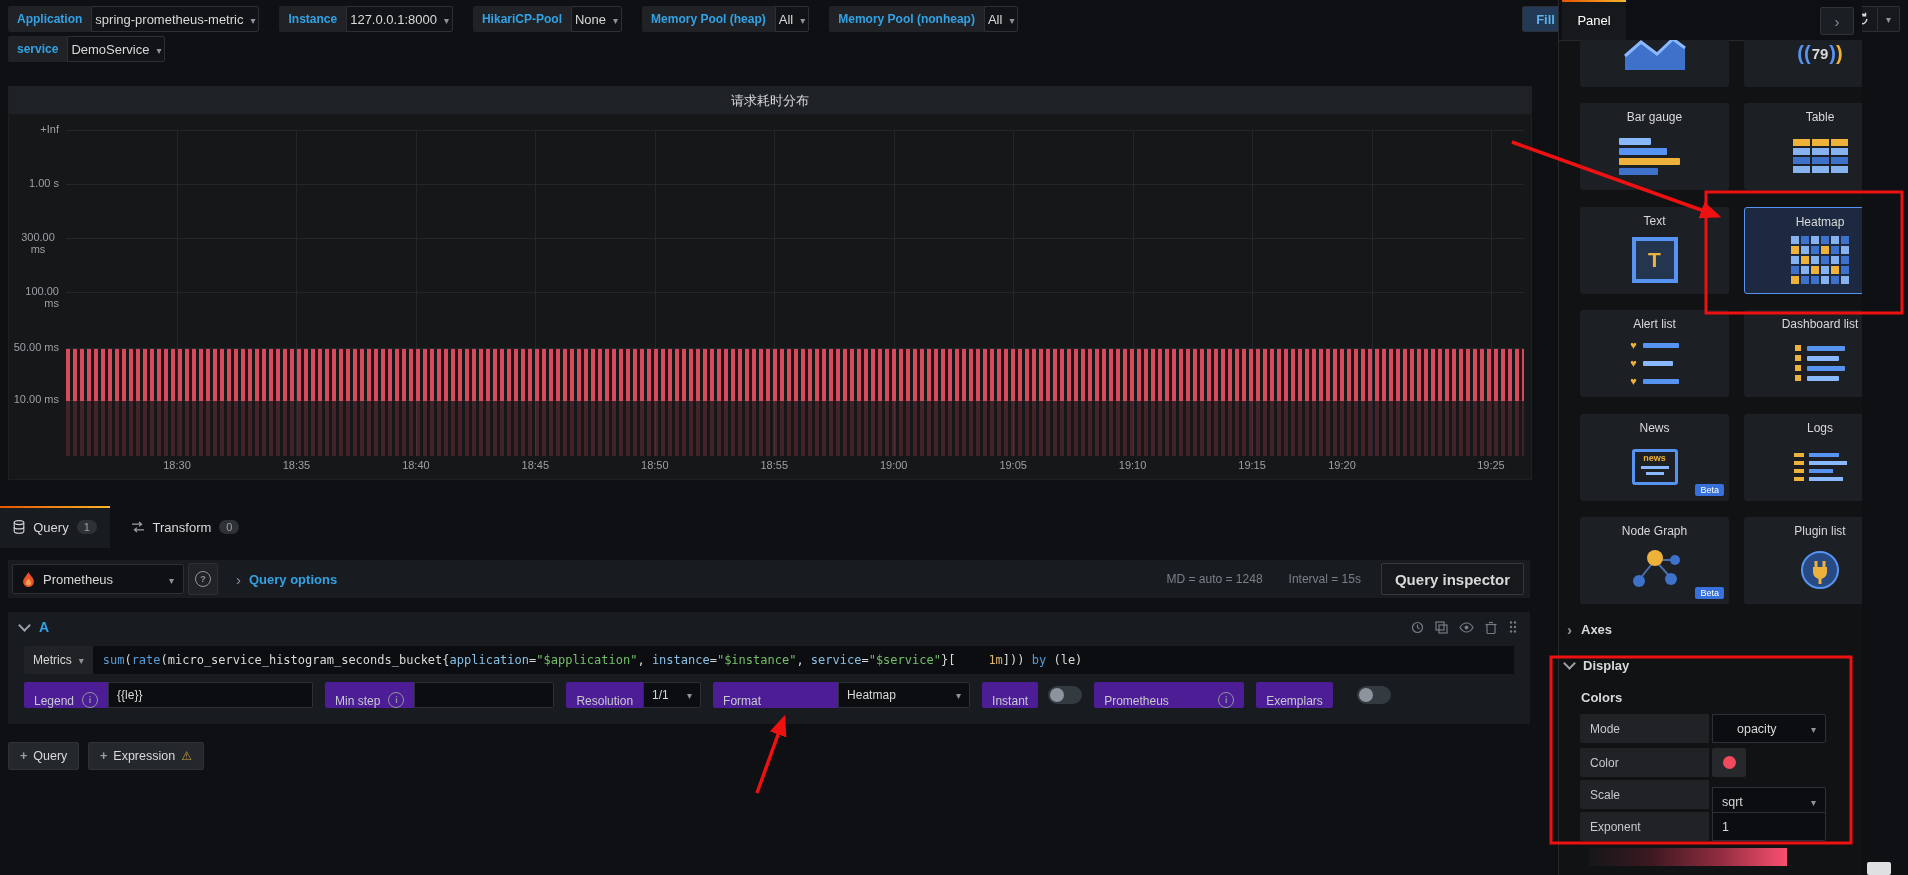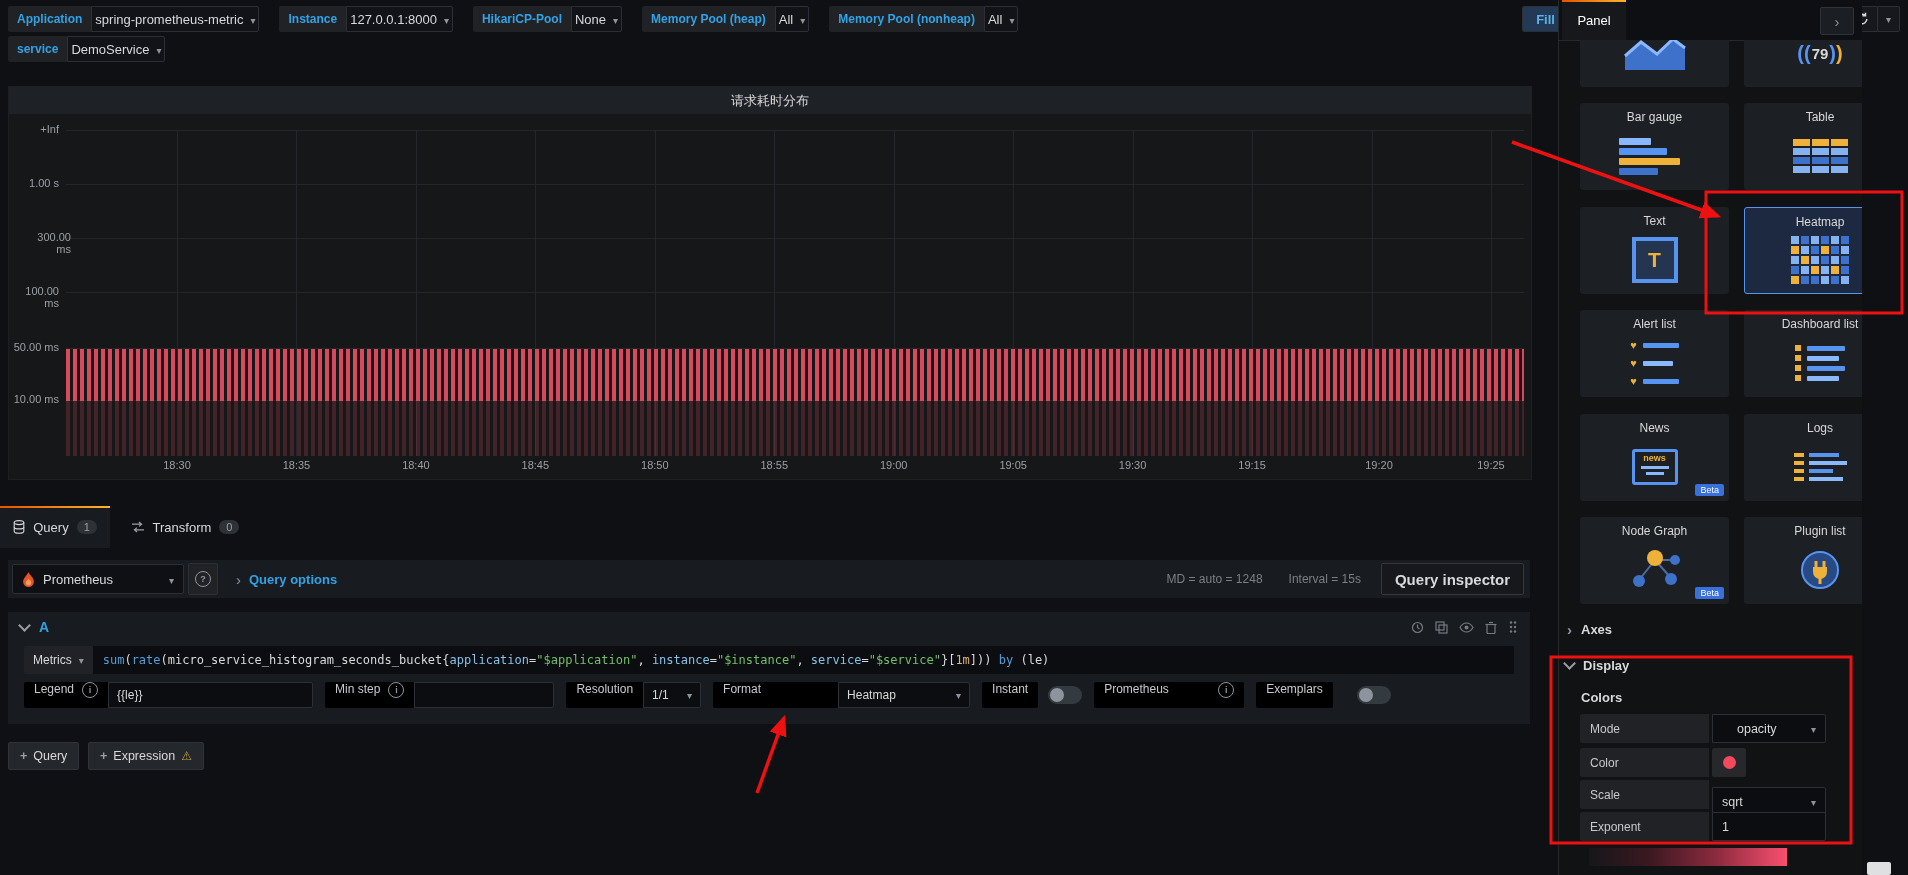--- a/index.html
+++ b/index.html
@@ -58,24 +58,24 @@
   .qcard{position:absolute;left:8px;top:612px;width:1522px;height:112px;background:#181b1f;}
   .qhead{position:absolute;left:0;top:0;right:0;height:30px;display:flex;align-items:center;gap:10px;padding:0 12px;}
   .chev-d{width:7px;height:7px;border-right:2px solid #9aa0a6;border-bottom:2px solid #9aa0a6;
           transform:rotate(45deg);display:inline-block;margin-top:-4px;}
   .refid{color:#33a2e5;font-size:14px;font-weight:bold;}
   .qicons{margin-left:auto;display:flex;gap:11px;align-items:center;}
   .qmet{position:absolute;left:16px;right:16px;top:34px;height:28px;display:flex;}
   .metbtn{background:#202226;height:28px;display:flex;align-items:center;gap:7px;padding:0 9px;font-size:12px;border-radius:2px 0 0 2px;}
   .codearea{flex:1;background:#0c0d10;height:28px;line-height:28px;padding:0 10px;overflow:hidden;white-space:nowrap;
             font-family:"DejaVu Sans Mono",monospace;font-size:12px;}
-  .tk-fn{color:#569cd6;}.tk-pn{color:#d8d9da;}.tk-mt{color:#d8d9da;}.tk-lb{color:#87c1e8;}.tk-st{color:#73bf69;}.tk-du{color:#e0b56d;}
+  .tk-fn{color:#569cd6;}.tk-pn{color:#d8d9da;}.tk-mt{color:#d8d9da;}.tk-lb{color:#87c1e8;}.tk-st{color:#73bf69;}.tk-du{color:#e0b56d;margin-left:33px;}
   .qopts{position:absolute;left:16px;right:16px;top:70px;height:26px;display:flex;gap:12px;align-items:center;}
   .grp{display:flex;height:26px;}
-  .flbl{background:#000000;display:flex;align-items:flex-start;gap:8px;padding:0 10px;font-size:12px;color:#c7c9cc;
+  .flbl{background:#4c1d95;display:flex;align-items:flex-end;gap:8px;padding:0 10px;font-size:12px;color:#c7c9cc;
         border-radius:2px 0 0 2px;white-space:nowrap;}
   .finput{background:#0c0d10;border:1px solid #2c3036;box-sizing:border-box;display:flex;align-items:center;
           padding:0 8px;font-size:12px;color:#d8d9da;border-radius:0 2px 2px 0;}
   .fsel{justify-content:space-between;gap:8px;}
   .toggle{width:34px;height:18px;background:#343b40;border-radius:10px;position:relative;align-self:center;}
   .knob{position:absolute;left:2px;top:2px;width:14px;height:14px;border-radius:50%;background:#8e949e;}
   .addbtn{position:absolute;top:742px;height:26px;background:#24272b;border:1px solid #2f3338;border-radius:2px;
           color:#d8d9da;font-size:12.5px;display:flex;gap:6px;align-items:center;padding:0 11px;}
   .plus::before{content:"+";color:#9aa0a6;font-weight:bold;}
   .warn::after{content:"⚠";color:#c9a43f;font-size:12px;}
@@ -226,21 +226,21 @@
   <div class="panel">
     <div class="phead">
       <span>请求耗时分布</span>
     </div>
     <div id="plot" style="position:absolute;inset:27px 0 0 0;">
         <div class="gridh" style="top: 16px;"></div>
         <div class="ylab" style="top: 9px; left: 0px;">+Inf</div>
         <div class="gridh" style="top: 70px;"></div>
         <div class="ylab" style="top: 63px; left: 0px;">1.00 s</div>
         <div class="gridh" style="top: 124px;"></div>
-        <div class="ylab" style="top: 117px; left: 12px;">300.00 ms</div>
+        <div class="ylab" style="top: 117px; left: 4px; text-align: center;">300.00 ms</div>
         <div class="gridh" style="top: 178px;"></div>
         <div class="ylab" style="top: 171px; left: 0px;">100.00 ms</div>
         <div class="gridh" style="top: 234px;"></div>
         <div class="ylab" style="top: 227px; left: 0px;">50.00 ms</div>
         <div class="gridh" style="top: 286px;"></div>
         <div class="ylab" style="top: 279px; left: 0px;">10.00 ms</div>
         <div class="gridv" style="left: 168px; top: 16px; height: 326px;"></div>
         <div class="xlab" style="left: 146px; top: 345px;">18:30</div>
         <div class="gridv" style="left: 287.45px; top: 16px; height: 326px;"></div>
         <div class="xlab" style="left: 265.45px; top: 345px;">18:35</div>
@@ -250,25 +250,25 @@
         <div class="xlab" style="left: 504.35px; top: 345px;">18:45</div>
         <div class="gridv" style="left: 645.8px; top: 16px; height: 326px;"></div>
         <div class="xlab" style="left: 623.8px; top: 345px;">18:50</div>
         <div class="gridv" style="left: 765.25px; top: 16px; height: 326px;"></div>
         <div class="xlab" style="left: 743.25px; top: 345px;">18:55</div>
         <div class="gridv" style="left: 884.7px; top: 16px; height: 326px;"></div>
         <div class="xlab" style="left: 862.7px; top: 345px;">19:00</div>
         <div class="gridv" style="left: 1004.15px; top: 16px; height: 326px;"></div>
         <div class="xlab" style="left: 982.15px; top: 345px;">19:05</div>
         <div class="gridv" style="left: 1123.6px; top: 16px; height: 326px;"></div>
-        <div class="xlab" style="left: 1101.6px; top: 345px;">19:30</div>
+        <div class="xlab" style="left: 1101.6px; top: 345px;">19:10</div>
         <div class="gridv" style="left: 1243.05px; top: 16px; height: 326px;"></div>
         <div class="xlab" style="left: 1221.05px; top: 345px;">19:15</div>
         <div class="gridv" style="left: 1362.5px; top: 16px; height: 326px;"></div>
-        <div class="xlab" style="left: 1348px; top: 345px;">19:20</div>
+        <div class="xlab" style="left: 1311px; top: 345px;">19:20</div>
         <div class="gridv" style="left: 1481.95px; top: 16px; height: 326px;"></div>
         <div class="xlab" style="left: 1459.95px; top: 345px;">19:25</div>
         <div class="band" style="top: 235px; height: 52px; background: repeating-linear-gradient(90deg, rgb(225, 77, 95) 0px, rgb(225, 77, 95) 4px, transparent 4px, transparent 7px); opacity: 0.95;"></div>
         <div class="band" style="top: 287px; height: 55px; background: repeating-linear-gradient(90deg, rgb(225, 77, 95) 0px, rgb(225, 77, 95) 4px, transparent 4px, transparent 7px); opacity: 0.22;"></div>
       </div>
   </div>
 
   <div class="tabsbar">
     <div class="etab active" style="left:0;width:110px;">
       <div class="tabstrip"></div>

